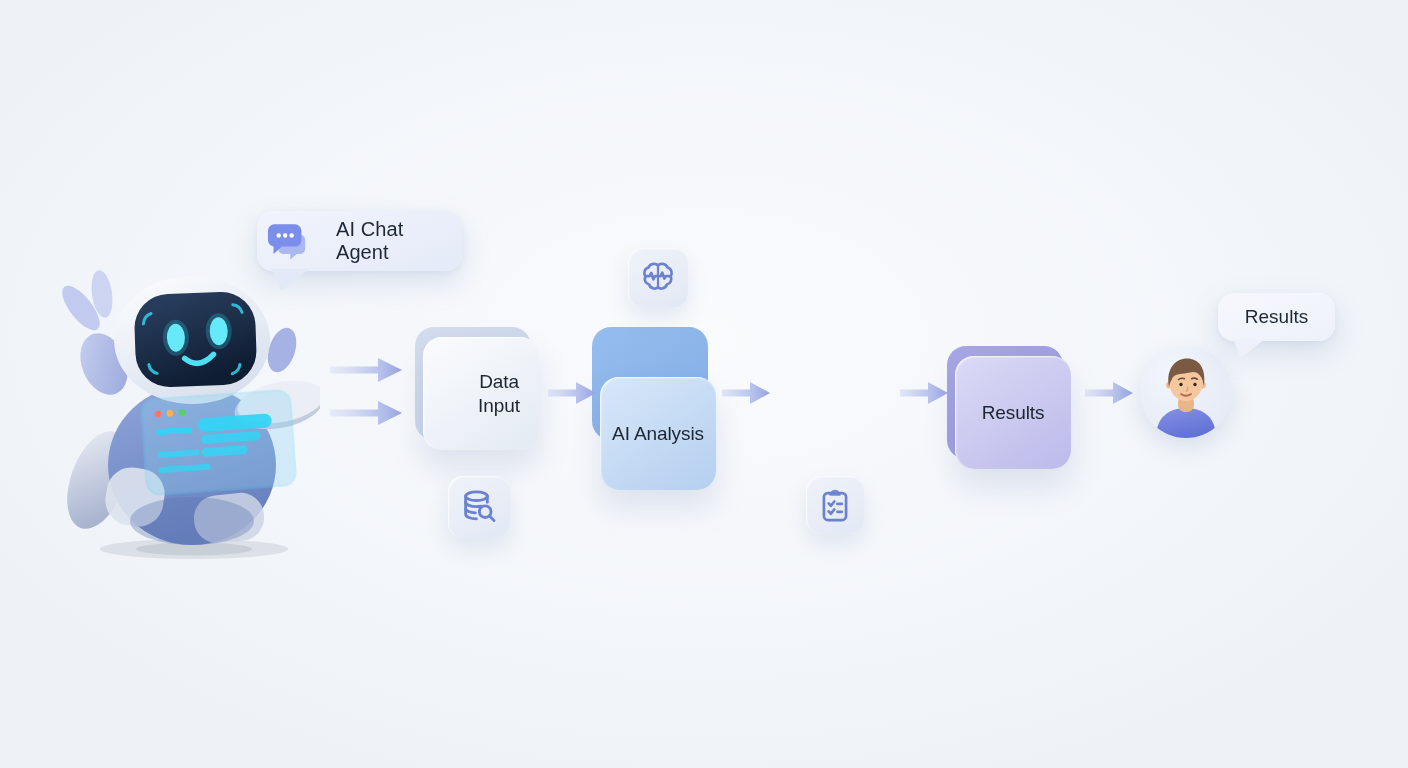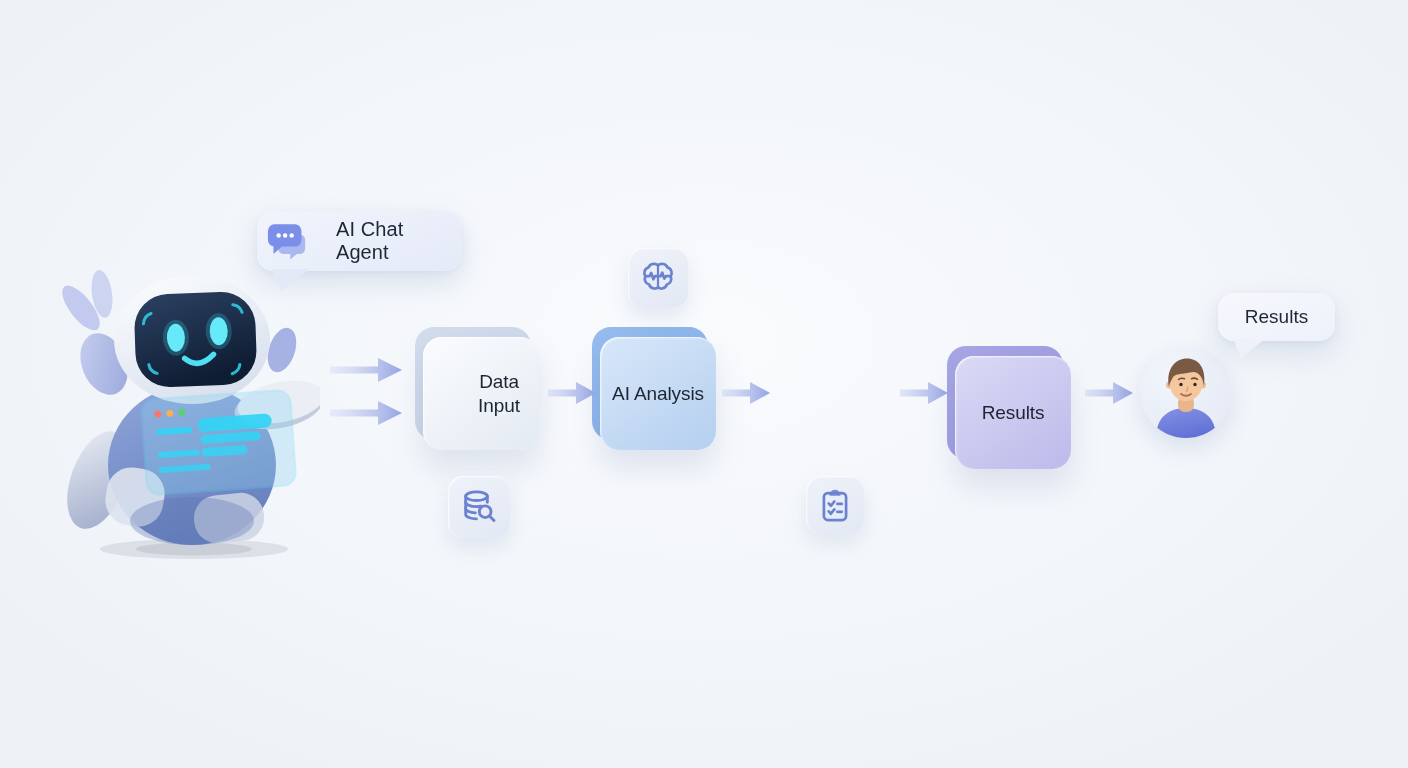--- a/index.html
+++ b/index.html
@@ -62,21 +62,21 @@
     width: 116px; height: 113px; border-radius: 19px;
     display: flex; align-items: center; justify-content: center; text-align: center;
     font-size: 19px; font-weight: 500; color: #1d2531; line-height: 1.22;
     letter-spacing: -0.1px;
     box-shadow: 0 18px 30px rgba(110, 130, 175, 0.18), inset 1px 1px 2px rgba(255,255,255,0.85);
     padding: 4px;
   }
   .v-light  .step-back  { background: linear-gradient(145deg, #d4dded, #c6d1e6); }
   .v-light  .step-front { background: linear-gradient(145deg, #f8fafd 10%, #e5ebf3 95%); padding-left: 40px; }
   .v-blue   .step-back  { background: linear-gradient(145deg, #96bdee, #82acе5); background: linear-gradient(145deg, #96bdee, #82ace5); }
-  .v-blue   .step-front { background: linear-gradient(145deg, #d6e6f9 5%, #b4cfef 100%); }
+  .v-blue   .step-front { background: linear-gradient(145deg, #d6e6f9 5%, #b4cfef 100%); margin-top: 40px; }
   .v-pale   .step-back  { background: linear-gradient(145deg, #ccd7e9, #bfcce2); }
   .v-pale   .step-front { background: linear-gradient(145deg, #f1f5fa 5%, #d9e3ef 100%); }
   .v-purple .step-back  { background: linear-gradient(145deg, #a8a6e4, #9896dc); }
   .v-purple .step-front { background: linear-gradient(145deg, #d9d8f5 5%, #bcbaea 100%); }
 
   
   .tile {
     position: absolute;
     display: flex; align-items: center; justify-content: center;
     border-radius: 15px;

